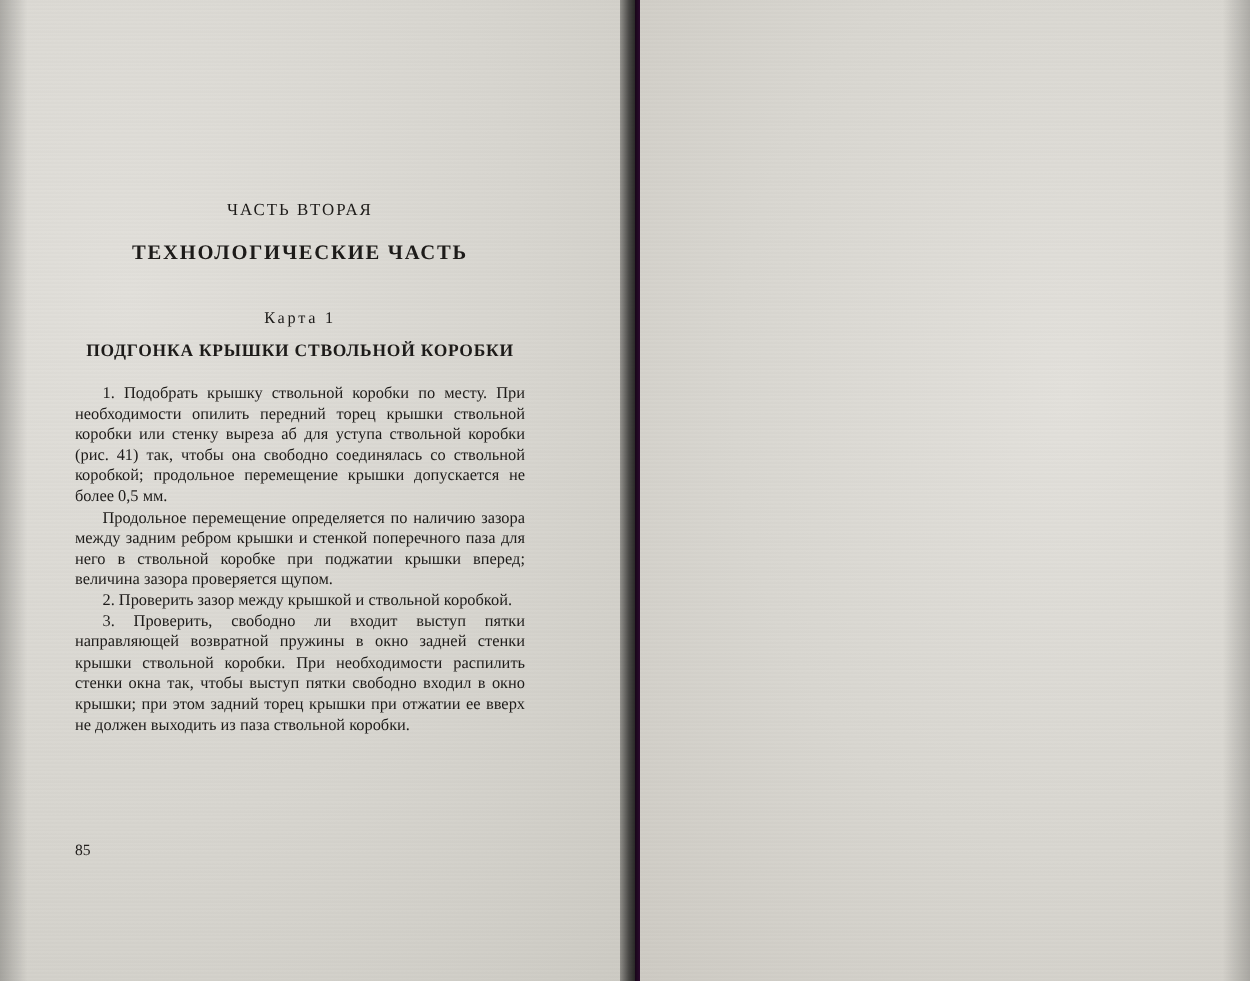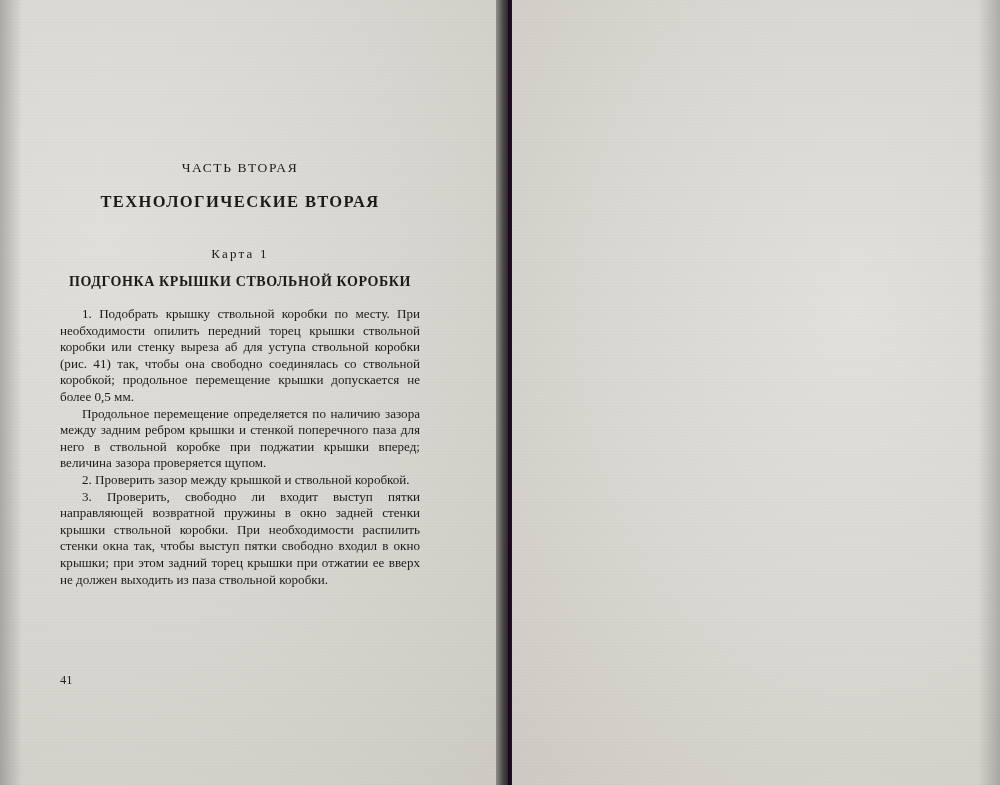--- a/index.html
+++ b/index.html
@@ -122,31 +122,31 @@
 <body>
 
 <div id="page">
 
   <div class="sheet" id="sheet-left">
     <div class="edge-shade-left"></div>
     <div class="grain"></div>
 
     <div id="text-col">
       <div class="part-title">ЧАСТЬ ВТОРАЯ</div>
-      <div class="doc-title">ТЕХНОЛОГИЧЕСКИЕ ВТОРАЯ</div>
+      <div class="doc-title">ТЕХНОЛОГИЧЕСКИЕ ЧАСТЬ</div>
       <div class="card-number">Карта 1</div>
       <div class="card-title">ПОДГОНКА КРЫШКИ СТВОЛЬНОЙ КОРОБКИ</div>
 
       <p class="para">1. Подобрать крышку ствольной коробки по месту. При необходимости опилить передний торец крышки ствольной коробки или стенку выреза аб для уступа ствольной коробки (рис. 41) так, чтобы она свободно соединялась со ствольной коробкой; продольное перемещение крышки допускается не более 0,5 мм.</p>
       <p class="para">Продольное перемещение определяется по наличию зазора между задним ребром крышки и стенкой поперечного паза для него в ствольной коробке при поджатии крышки вперед; величина зазора проверяется щупом.</p>
       <p class="para">2. Проверить зазор между крышкой и ствольной коробкой.</p>
       <p class="para">3. Проверить, свободно ли входит выступ пятки направляющей возвратной пружины в окно задней стенки крышки ствольной коробки. При необходимости распилить стенки окна так, чтобы выступ пятки свободно входил в окно крышки; при этом задний торец крышки при отжатии ее вверх не должен выходить из паза ствольной коробки.</p>
     </div>
 
-    <div class="page-number" id="page-num-left">41</div>
+    <div class="page-number" id="page-num-left">85</div>
   </div>
 
   <div id="gutter"></div>
 
   <div class="sheet" id="sheet-right">
     <div class="edge-shade-right"></div>
     <div class="grain"></div>
 
   </div>
 </div>

